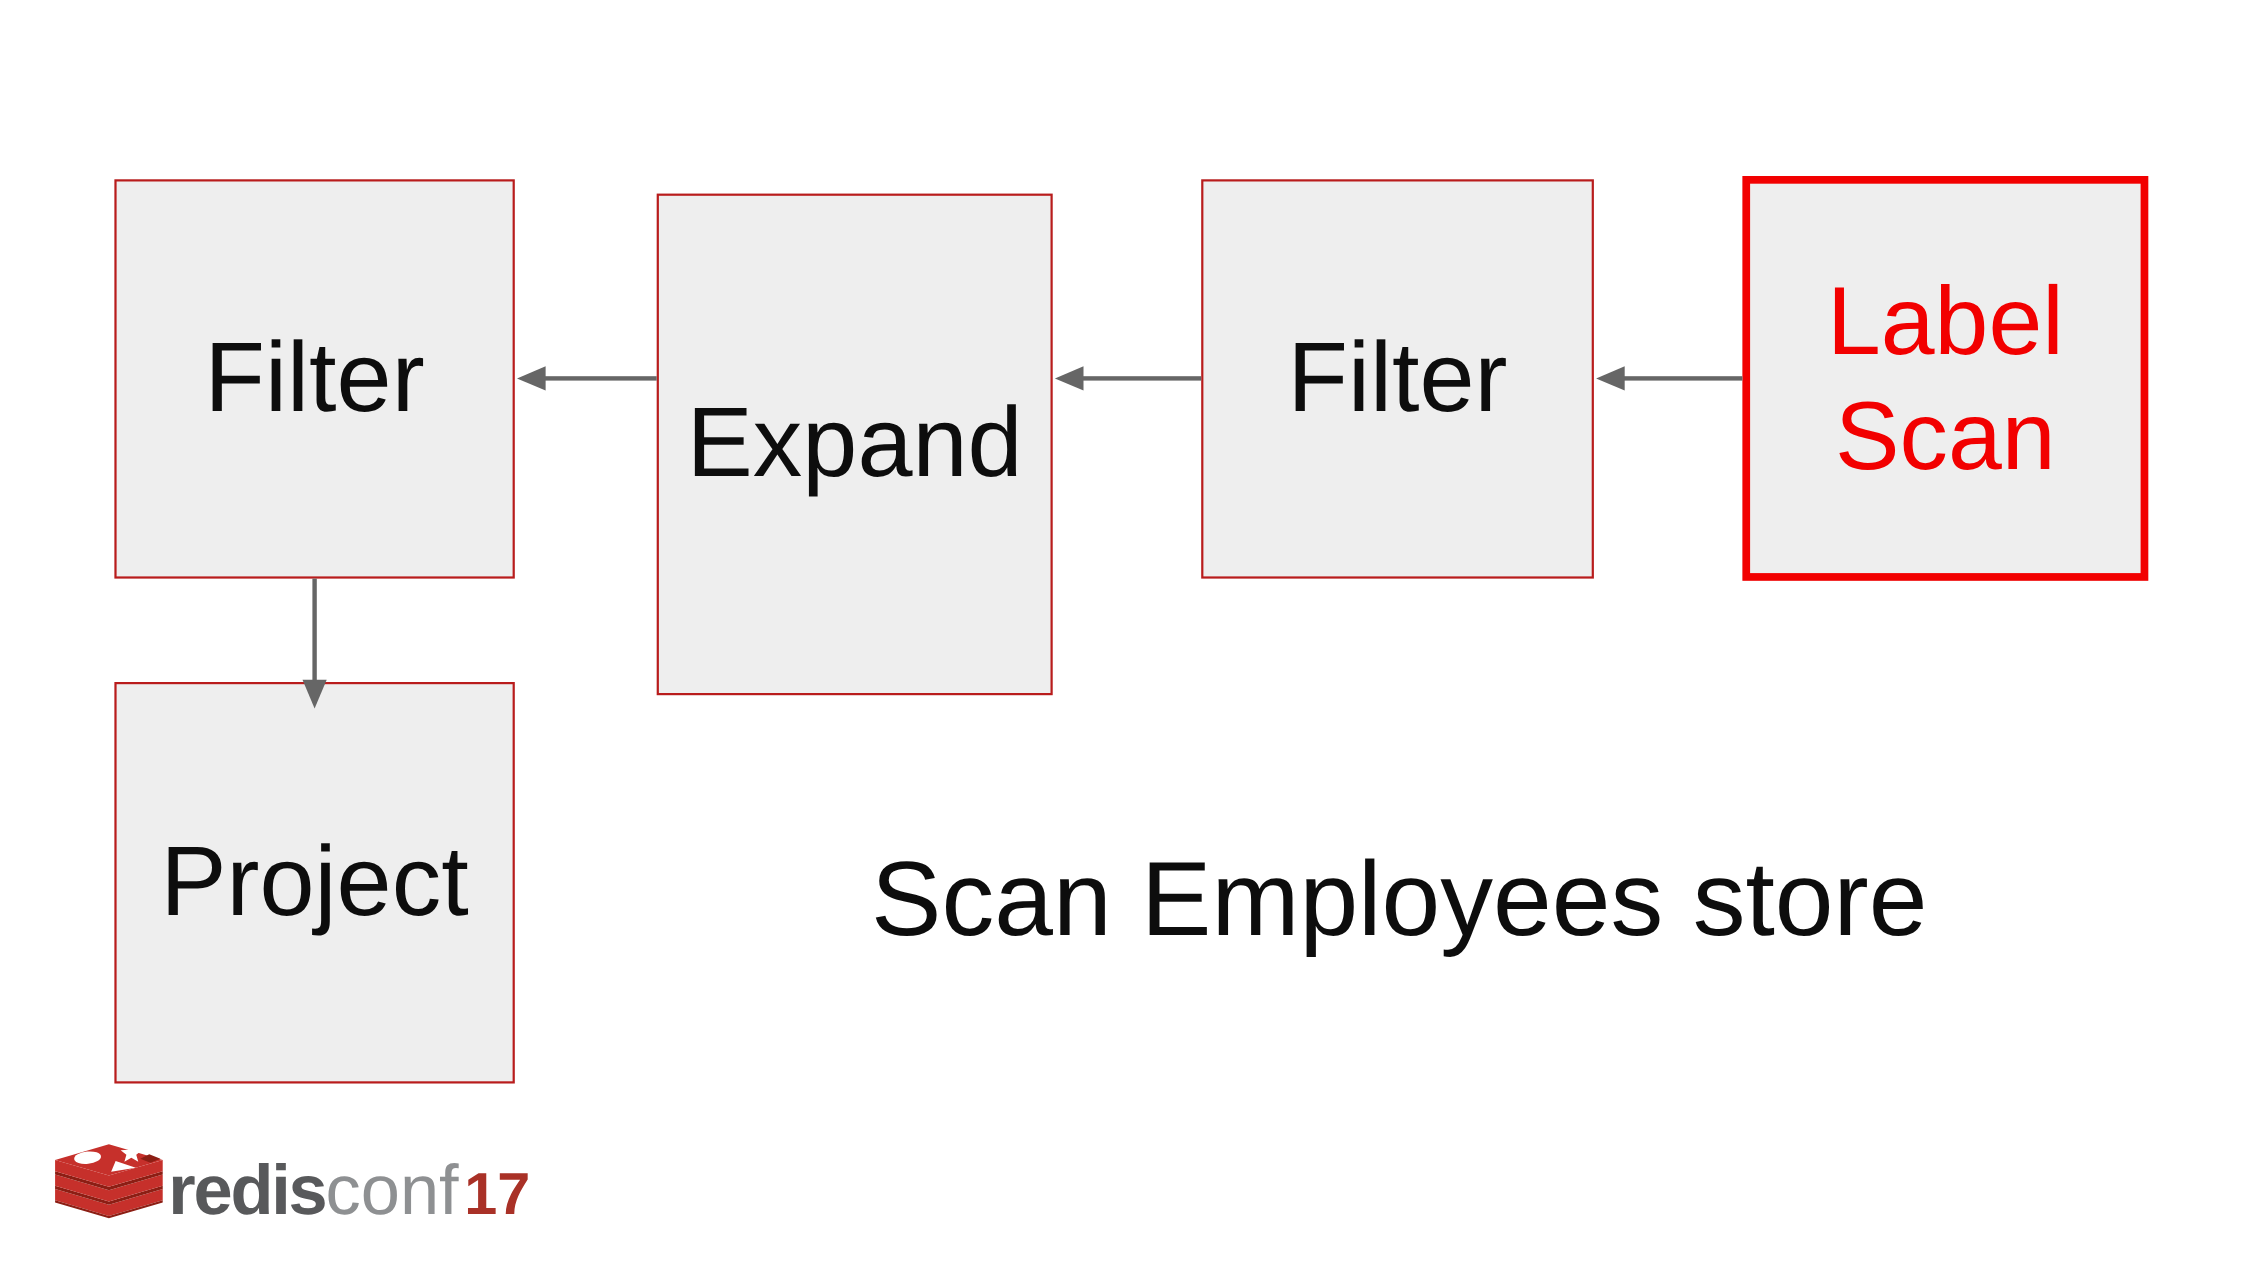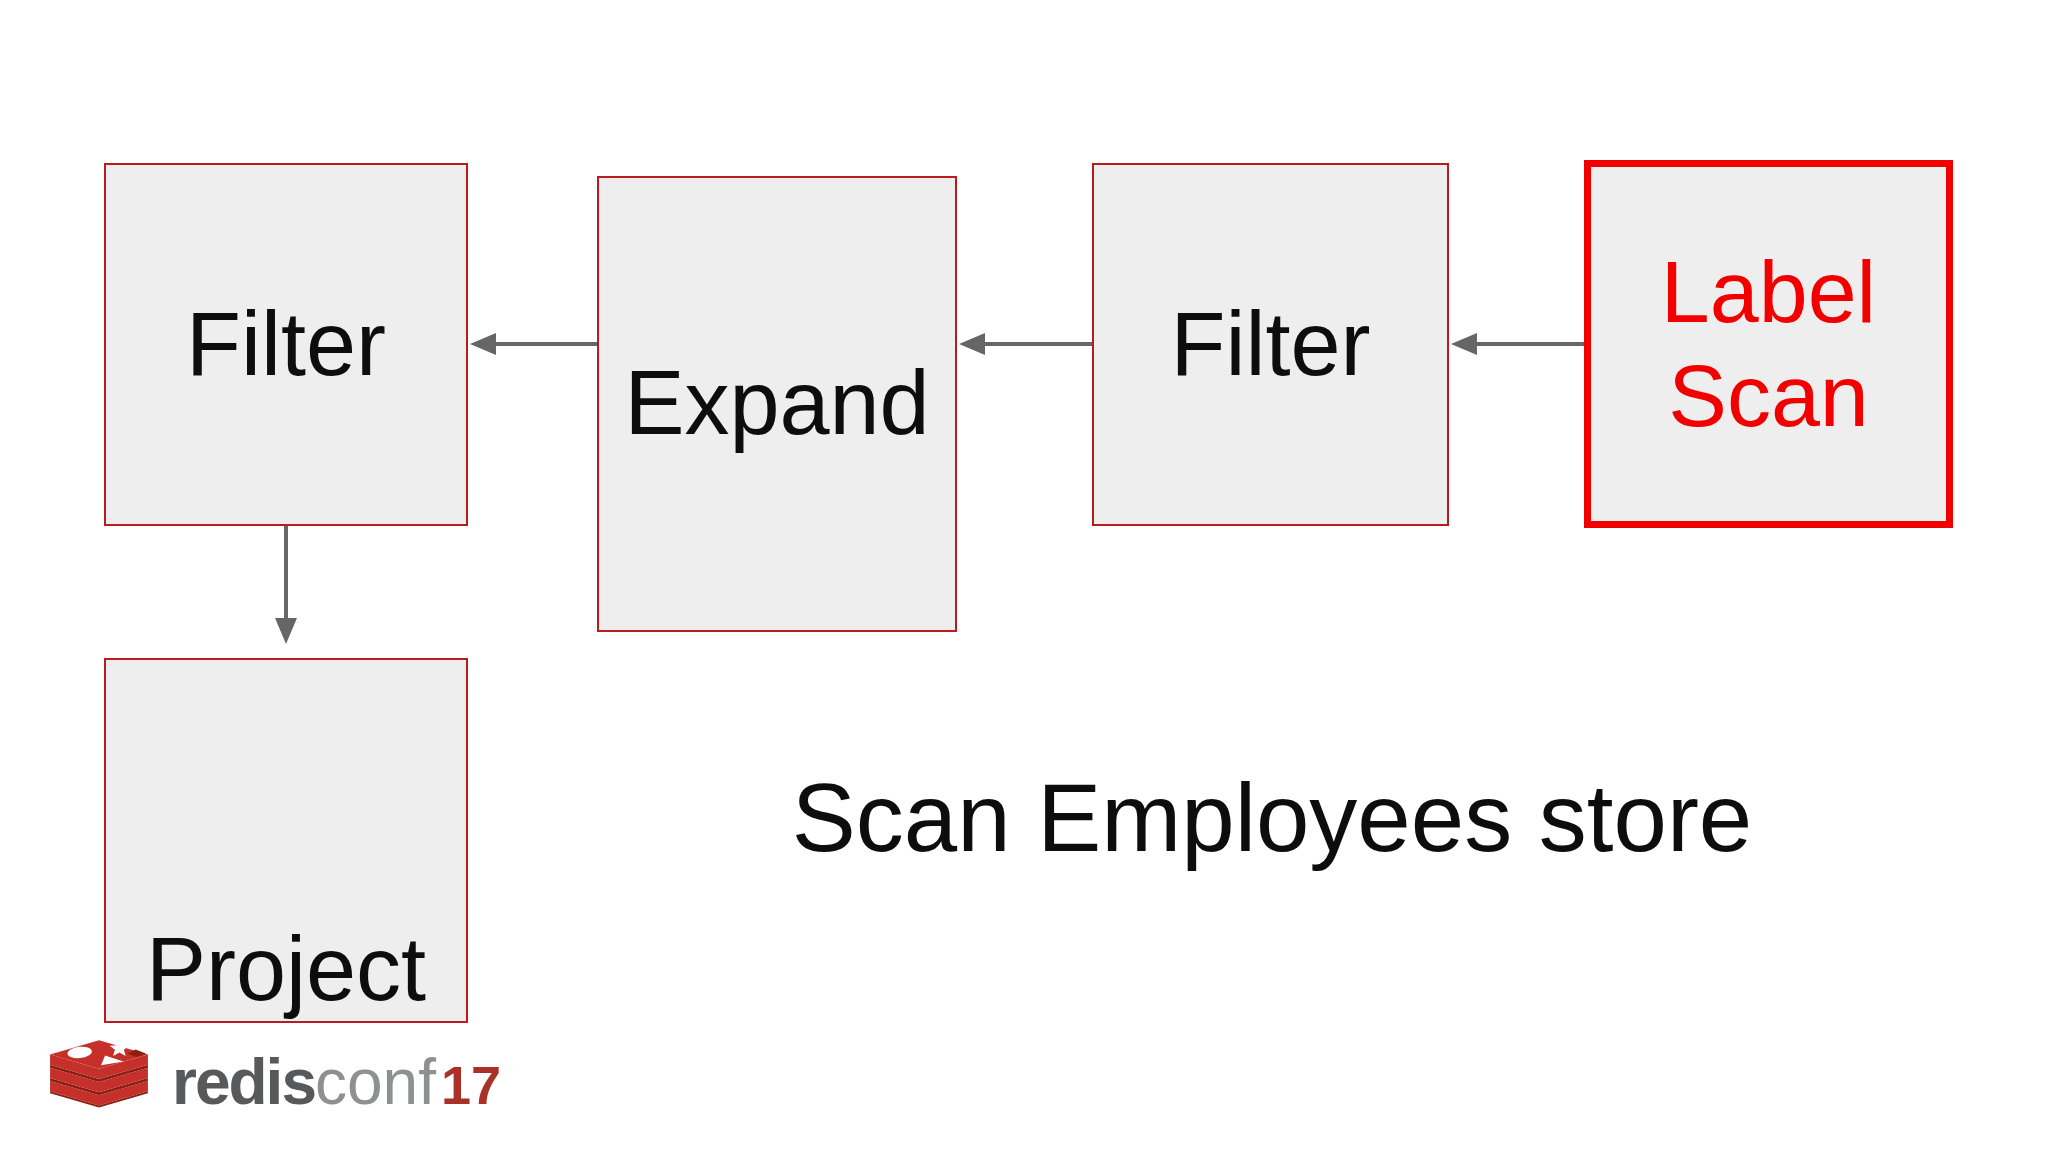--- a/index.html
+++ b/index.html
@@ -77,21 +77,21 @@
   
   .logo {
     position: absolute;
     left: 46px;
     top: 1036px;
     display: flex;
     align-items: center;
   }
   .logo svg { display: block; }
   .logo .wordmark {
-    margin-left: 20px;
+    margin-left: 1px;
     display: flex;
     align-items: baseline;
     white-space: nowrap;
     text-align: center;
   }
   .logo .brand-bold {
     font-size: 64px;
     font-weight: 700;
     color: #58595b;
     letter-spacing: -2px;
@@ -124,21 +124,21 @@
 
   <div class="node" style="left:1092px; top:163px; width:357px; height:363px;">
     <div class="label">Filter</div>
   </div>
 
   <div class="node highlight" style="left:1584px; top:160px; width:369px; height:368px;">
     <div class="label">Label
 Scan</div>
   </div>
 
-  <div class="node" style="left:104px; top:658px; width:364px; height:365px;align-items:flex-end;">
+  <div class="node" style="left:104px; top:620px; width:364px; height:365px;">
     <div class="label">Project</div>
   </div>
 
   <div class="arrow h" style="left:470px; top:333px; width:127px;">
     <div class="shaft"></div>
     <div class="head"></div>
   </div>
 
   <div class="arrow h" style="left:959px; top:333px; width:133px;">
     <div class="shaft"></div>

